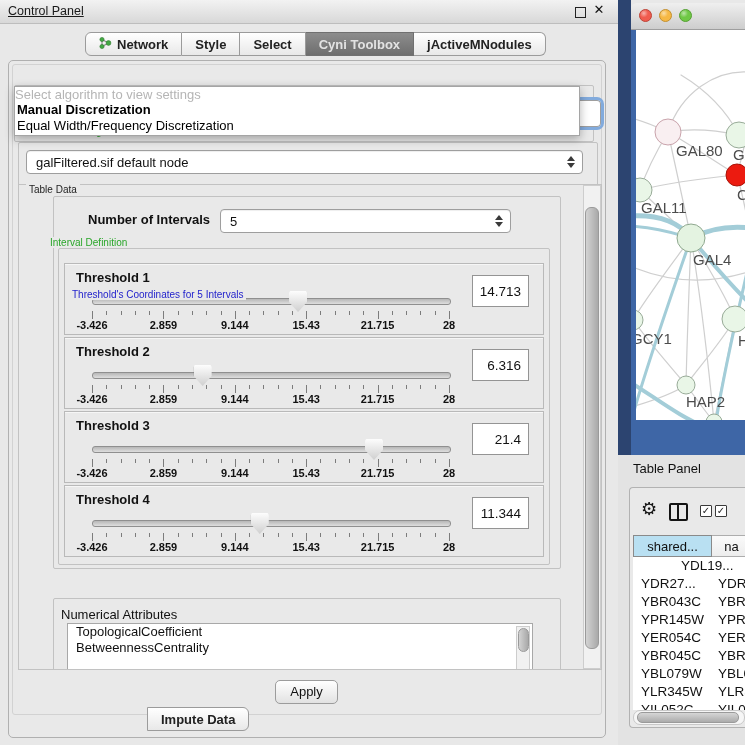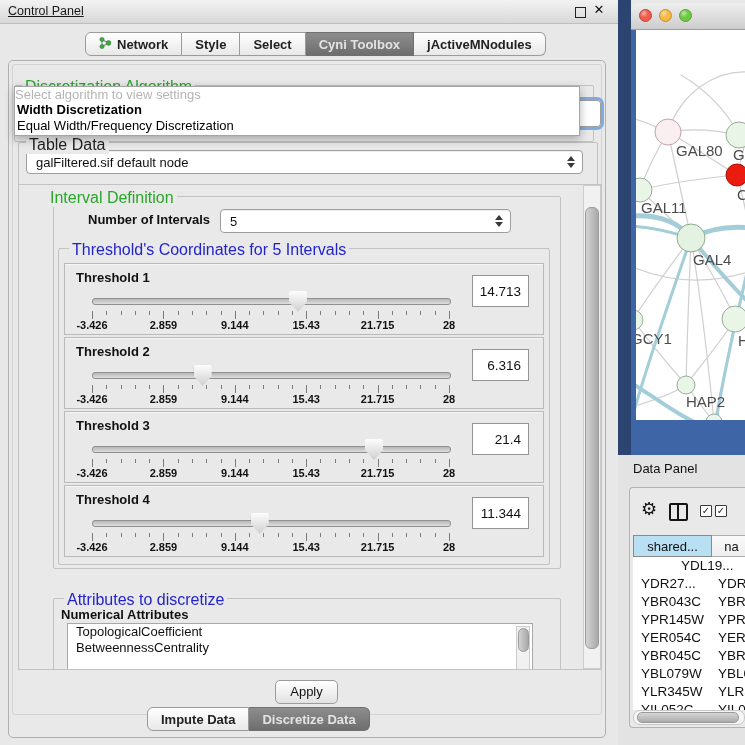--- a/index.html
+++ b/index.html
@@ -23,21 +23,21 @@
   .seg:last-child{border-radius:0 6px 6px 0;}
   .seg.sel{background:linear-gradient(#8d8d8d,#6e6e6e);color:#e3e3e3;border-color:#707070;}
 
   
   #outer-box{left:8px;top:60px;width:596px;height:676px;background:#e9e9e9;
     border:1px solid #b0b0b0;border-radius:5px;}
   #inner-box{left:12px;top:64px;width:588px;height:649px;background:#e9e9e9;
     border:1px solid #d2d2d2;border-radius:3px;}
 
   .group{border:1px solid #c2c2c2;border-radius:2px;background:transparent;}
-  .gtitle{position:absolute;font-size:16px;background:#e9e9e9;padding:0 3px;white-space:nowrap;}
+  .gtitle{position:absolute;font-size:10px;background:#e9e9e9;padding:0 3px;white-space:nowrap;margin-top:48px;}
   .gtitle.green{color:#2aa62a;}
   .gtitle.blue{color:#2323cc;}
   .gtitle.plain{color:#222;}
 
   .combo{position:absolute;background:#fff;border:1px solid #9e9e9e;border-radius:4px;
     font-size:13px;color:#111;display:flex;align-items:center;padding:0 22px 0 9px;
     box-shadow:inset 0 1px 1px rgba(0,0,0,.07);}
   .spin{position:absolute;right:7px;top:50%;transform:translateY(-50%);width:8px;height:12px;}
   .spin:before,.spin:after{content:"";position:absolute;left:0;border-left:4px solid transparent;border-right:4px solid transparent;}
   .spin:before{top:0;border-bottom:5px solid #3a3a3a;}
@@ -150,21 +150,21 @@
   <div class="abs" id="outer-box"></div>
   <div class="abs" id="inner-box"></div>
 
   <div class="abs group" style="left:14px;top:85px;width:578px;height:55px;"></div>
   <div class="abs gtitle green" style="left:22px;top:78px;">Discretization Algorithm</div>
   <div class="abs" id="combo-fragment"></div>
 
   <div class="abs" id="algo-popup">
     <div class="hint">Select algorithm to view settings</div>
     <div id="algo-options">
-        <div class="opt sel">Width Discretization</div>
+        <div class="opt sel">Manual Discretization</div>
         <div class="opt">Equal Width/Frequency Discretization</div>
       </div>
   </div>
 
   <div class="abs group" style="left:18px;top:142px;width:578px;height:44px;"></div>
   <div class="abs gtitle plain" style="left:26px;top:136px;z-index:2;">Table Data</div>
   <div class="abs combo" style="left:26px;top:150px;width:557px;height:24px;box-sizing:border-box;">
     <span>galFiltered.sif default node</span>
     <span class="spin"></span>
   </div>
@@ -331,38 +331,37 @@
           <div class="axlab" style="left: 241.2px;">15.43</div>
           <div class="axlab" style="left: 312.6px;">21.715</div>
           <div class="axlab" style="left: 384px;">28</div>
           <div class="valbox">11.344</div>
         </div>
       </div>
     <div class="abs gtitle blue" style="left:50px;top:56px;">Threshold's Coordinates for 5 Intervals</div>
 
     <div class="abs group" style="left:34px;top:413px;width:506px;height:90px;"></div>
     <div class="abs gtitle blue" style="left:45px;top:406px;">Attributes to discretize</div>
-    <div class="abs" style="left:42px;top:422px;font-size:13px;font-weight:bold;color:#111;">Numerical Attributes</div>
+    <div class="abs" style="left:42px;top:422px;font-size:13px;font-weight:normal;color:#111;">Numerical Attributes</div>
     <div id="attr-list">
       <div class="vscroll" style="right:2px;top:2px;width:12px;height:42px;">
         <div class="vthumb" style="left:1px;top:1px;width:9px;height:22px;"></div>
       </div>
         <div class="attr-item">TopologicalCoefficient</div>
         <div class="attr-item">BetweennessCentrality</div>
       </div>
   </div>
 
   <div class="abs vscroll" style="left:583px;top:185px;width:16px;height:482px;">
     <div class="vthumb" style="left:1px;top:21px;width:12px;height:440px;"></div>
   </div>
 
   <div class="abs" id="apply-btn">Apply</div>
   <div class="abs segbar" id="bottom-tabs">
       <div class="seg">Impute Data</div>
-      <div class="seg sel">Discretize Data</div>
     </div>
 
   <div class="abs" id="right-lower"></div>
   <div class="abs" id="navy-strip"></div>
   <div class="abs" id="net-frame"></div>
   <div class="abs" id="net-titlebar">
       <span class="light" style="left: 8px; background: radial-gradient(circle at 35% 30%, rgba(255, 255, 255, 0.533), transparent 40%), rgb(240, 91, 78); border: 1px solid rgb(188, 68, 56); box-sizing: border-box;"></span>
       <span class="light" style="left: 28px; background: radial-gradient(circle at 35% 30%, rgba(255, 255, 255, 0.533), transparent 40%), rgb(246, 184, 68); border: 1px solid rgb(194, 144, 50); box-sizing: border-box;"></span>
       <span class="light" style="left: 48px; background: radial-gradient(circle at 35% 30%, rgba(255, 255, 255, 0.533), transparent 40%), rgb(111, 200, 69); border: 1px solid rgb(86, 160, 52); box-sizing: border-box;"></span>
     </div>
@@ -411,21 +410,21 @@
         <circle cx="-3" cy="290" r="10" fill="#e9f6e7" stroke="#98ab98" stroke-width="1"></circle>
         <text x="-5" y="314" class="netlabel">GCY1</text>
         <circle cx="99" cy="289" r="13" fill="#e9f6e7" stroke="#98ab98" stroke-width="1"></circle>
         <text x="102" y="316" class="netlabel">H</text>
         <circle cx="50" cy="355" r="9" fill="#e9f6e7" stroke="#98ab98" stroke-width="1"></circle>
         <text x="50" y="377" class="netlabel">HAP2</text>
         <circle cx="78" cy="392" r="8" fill="#e9f6e7" stroke="#98ab98" stroke-width="1"></circle>
       </svg>
   </div>
 
-  <div class="abs" id="tp-title">Data Panel</div>
+  <div class="abs" id="tp-title">Table Panel</div>
   <div class="abs" id="tp-box"></div>
   <div class="abs" id="gear-icon">⚙</div>
   <div class="abs" id="split-icon"></div>
   <div class="abs cbx" style="left:700px;">✓</div>
   <div class="abs cbx" style="left:715px;">✓</div>
 
   <div class="abs" id="tp-table">
       <div class="hcell c1">shared...</div>
       <div class="hcell c2">na</div>
       <div class="trow" style="top: 23px; margin-left: 40px;">

